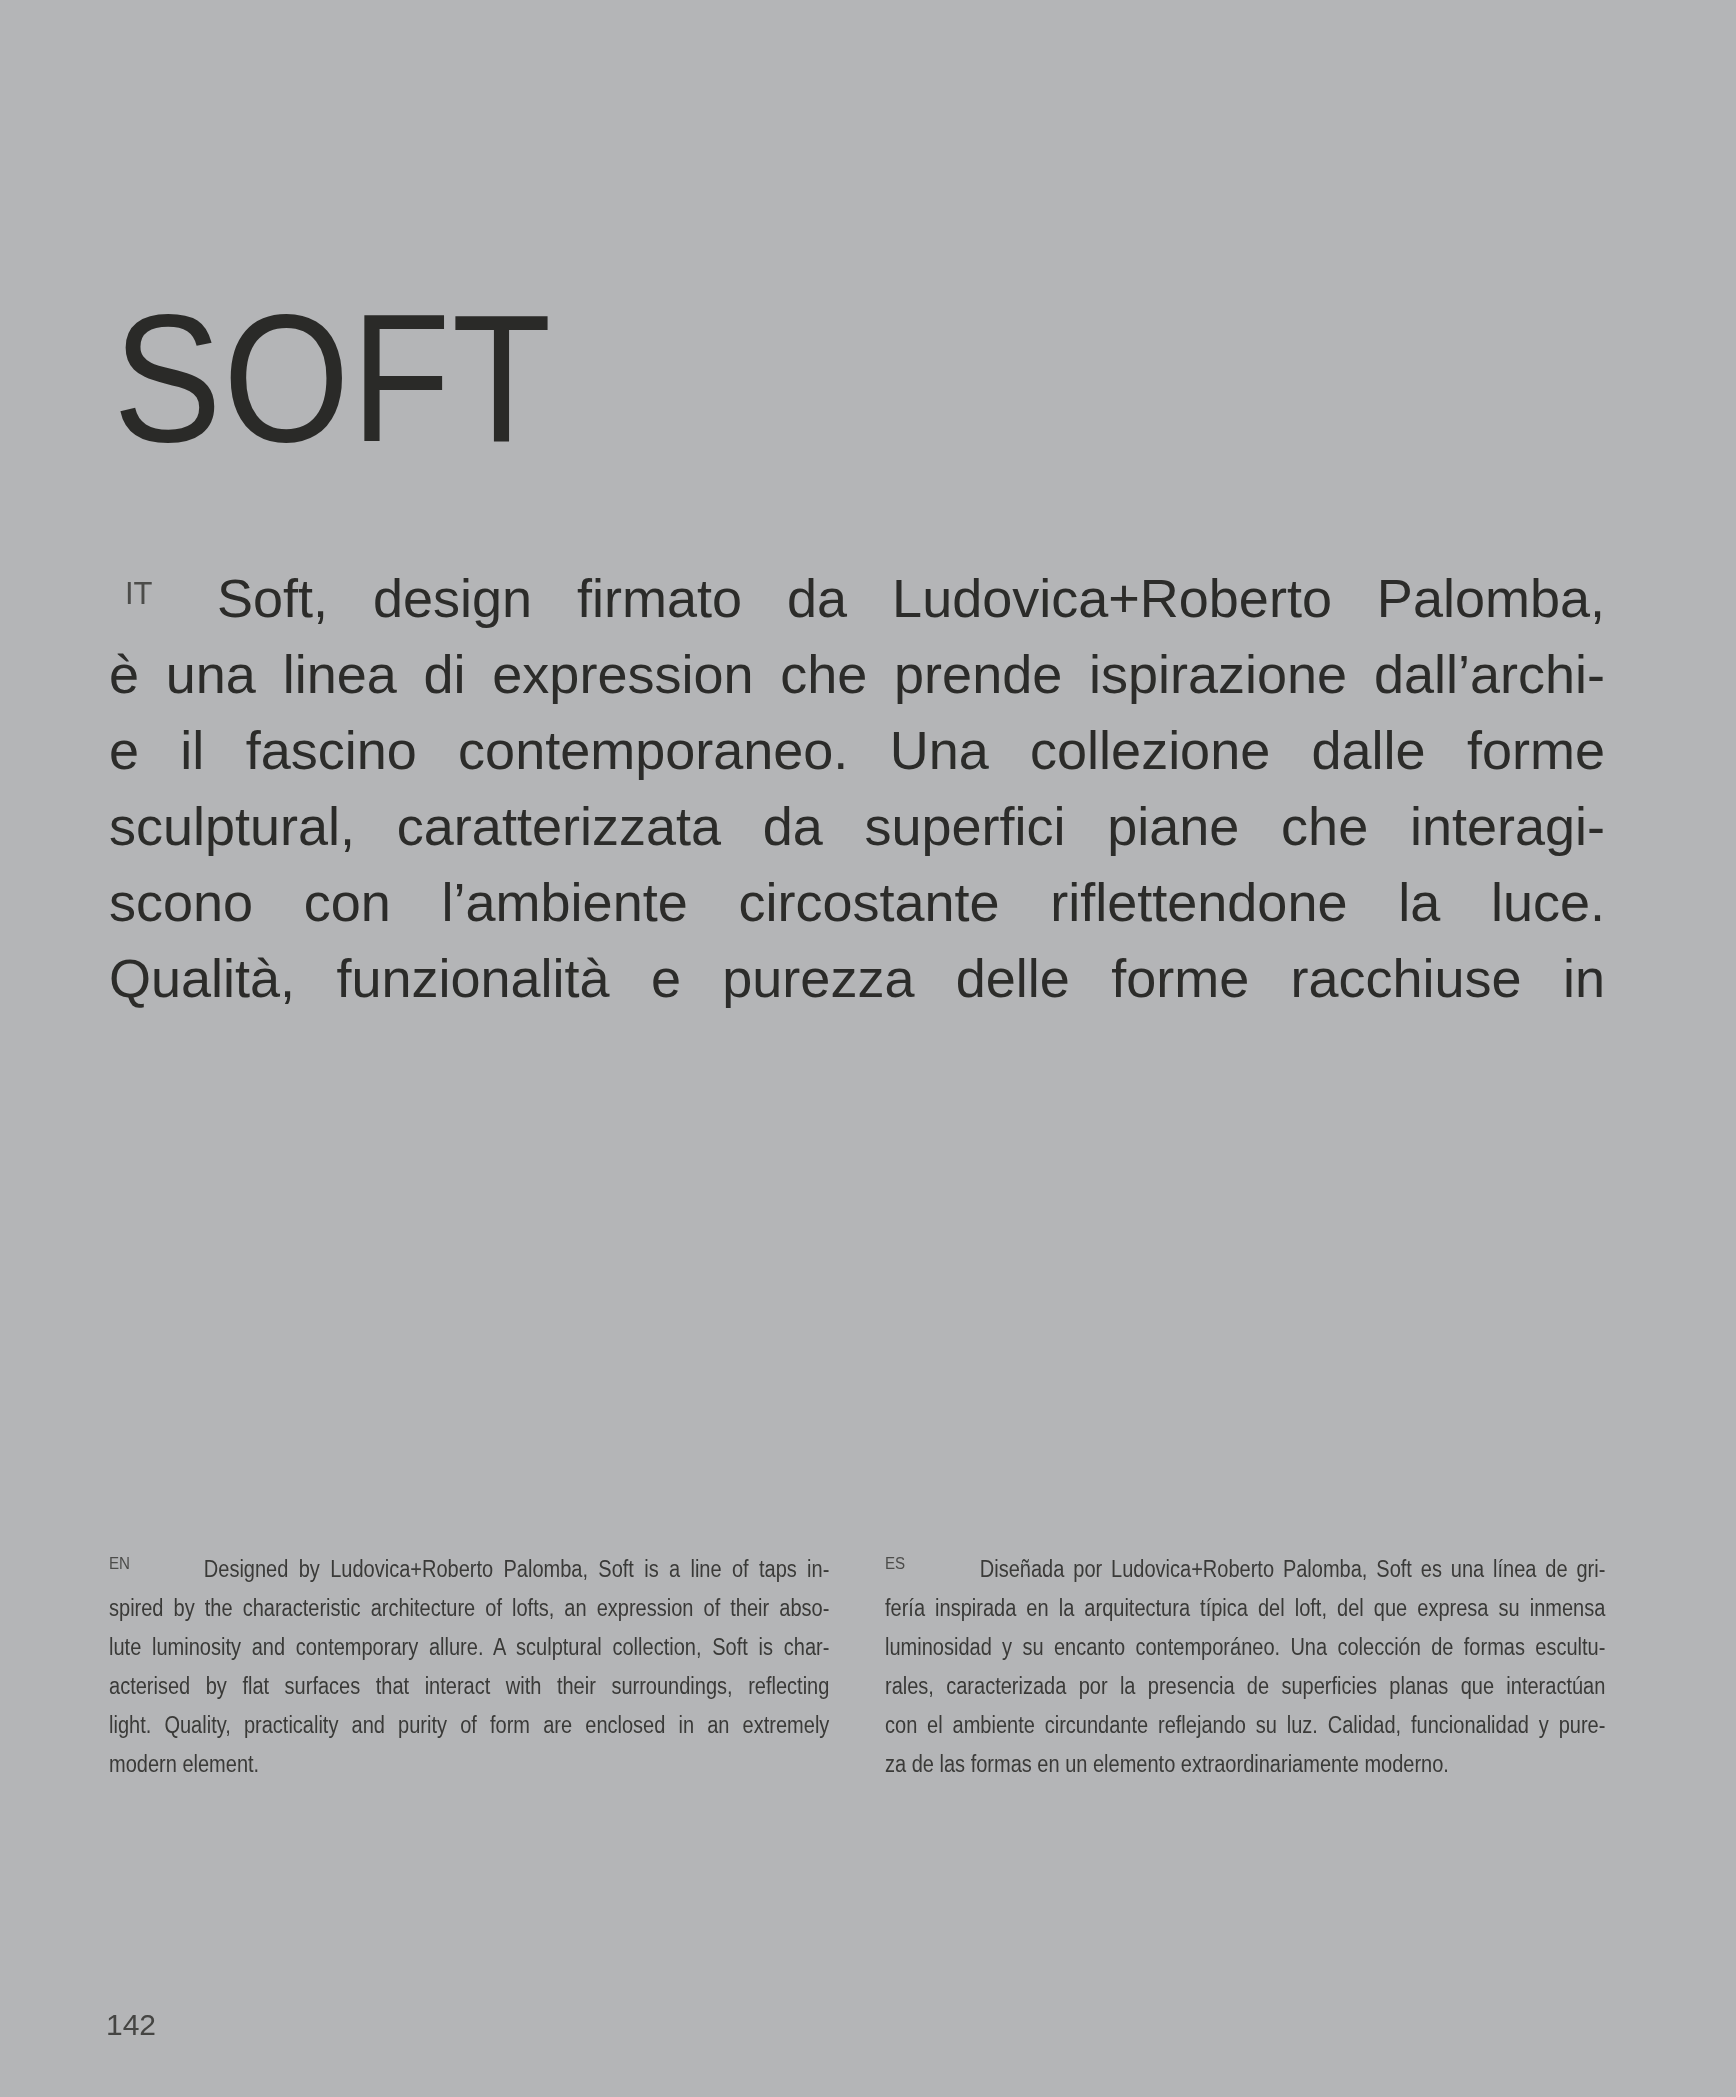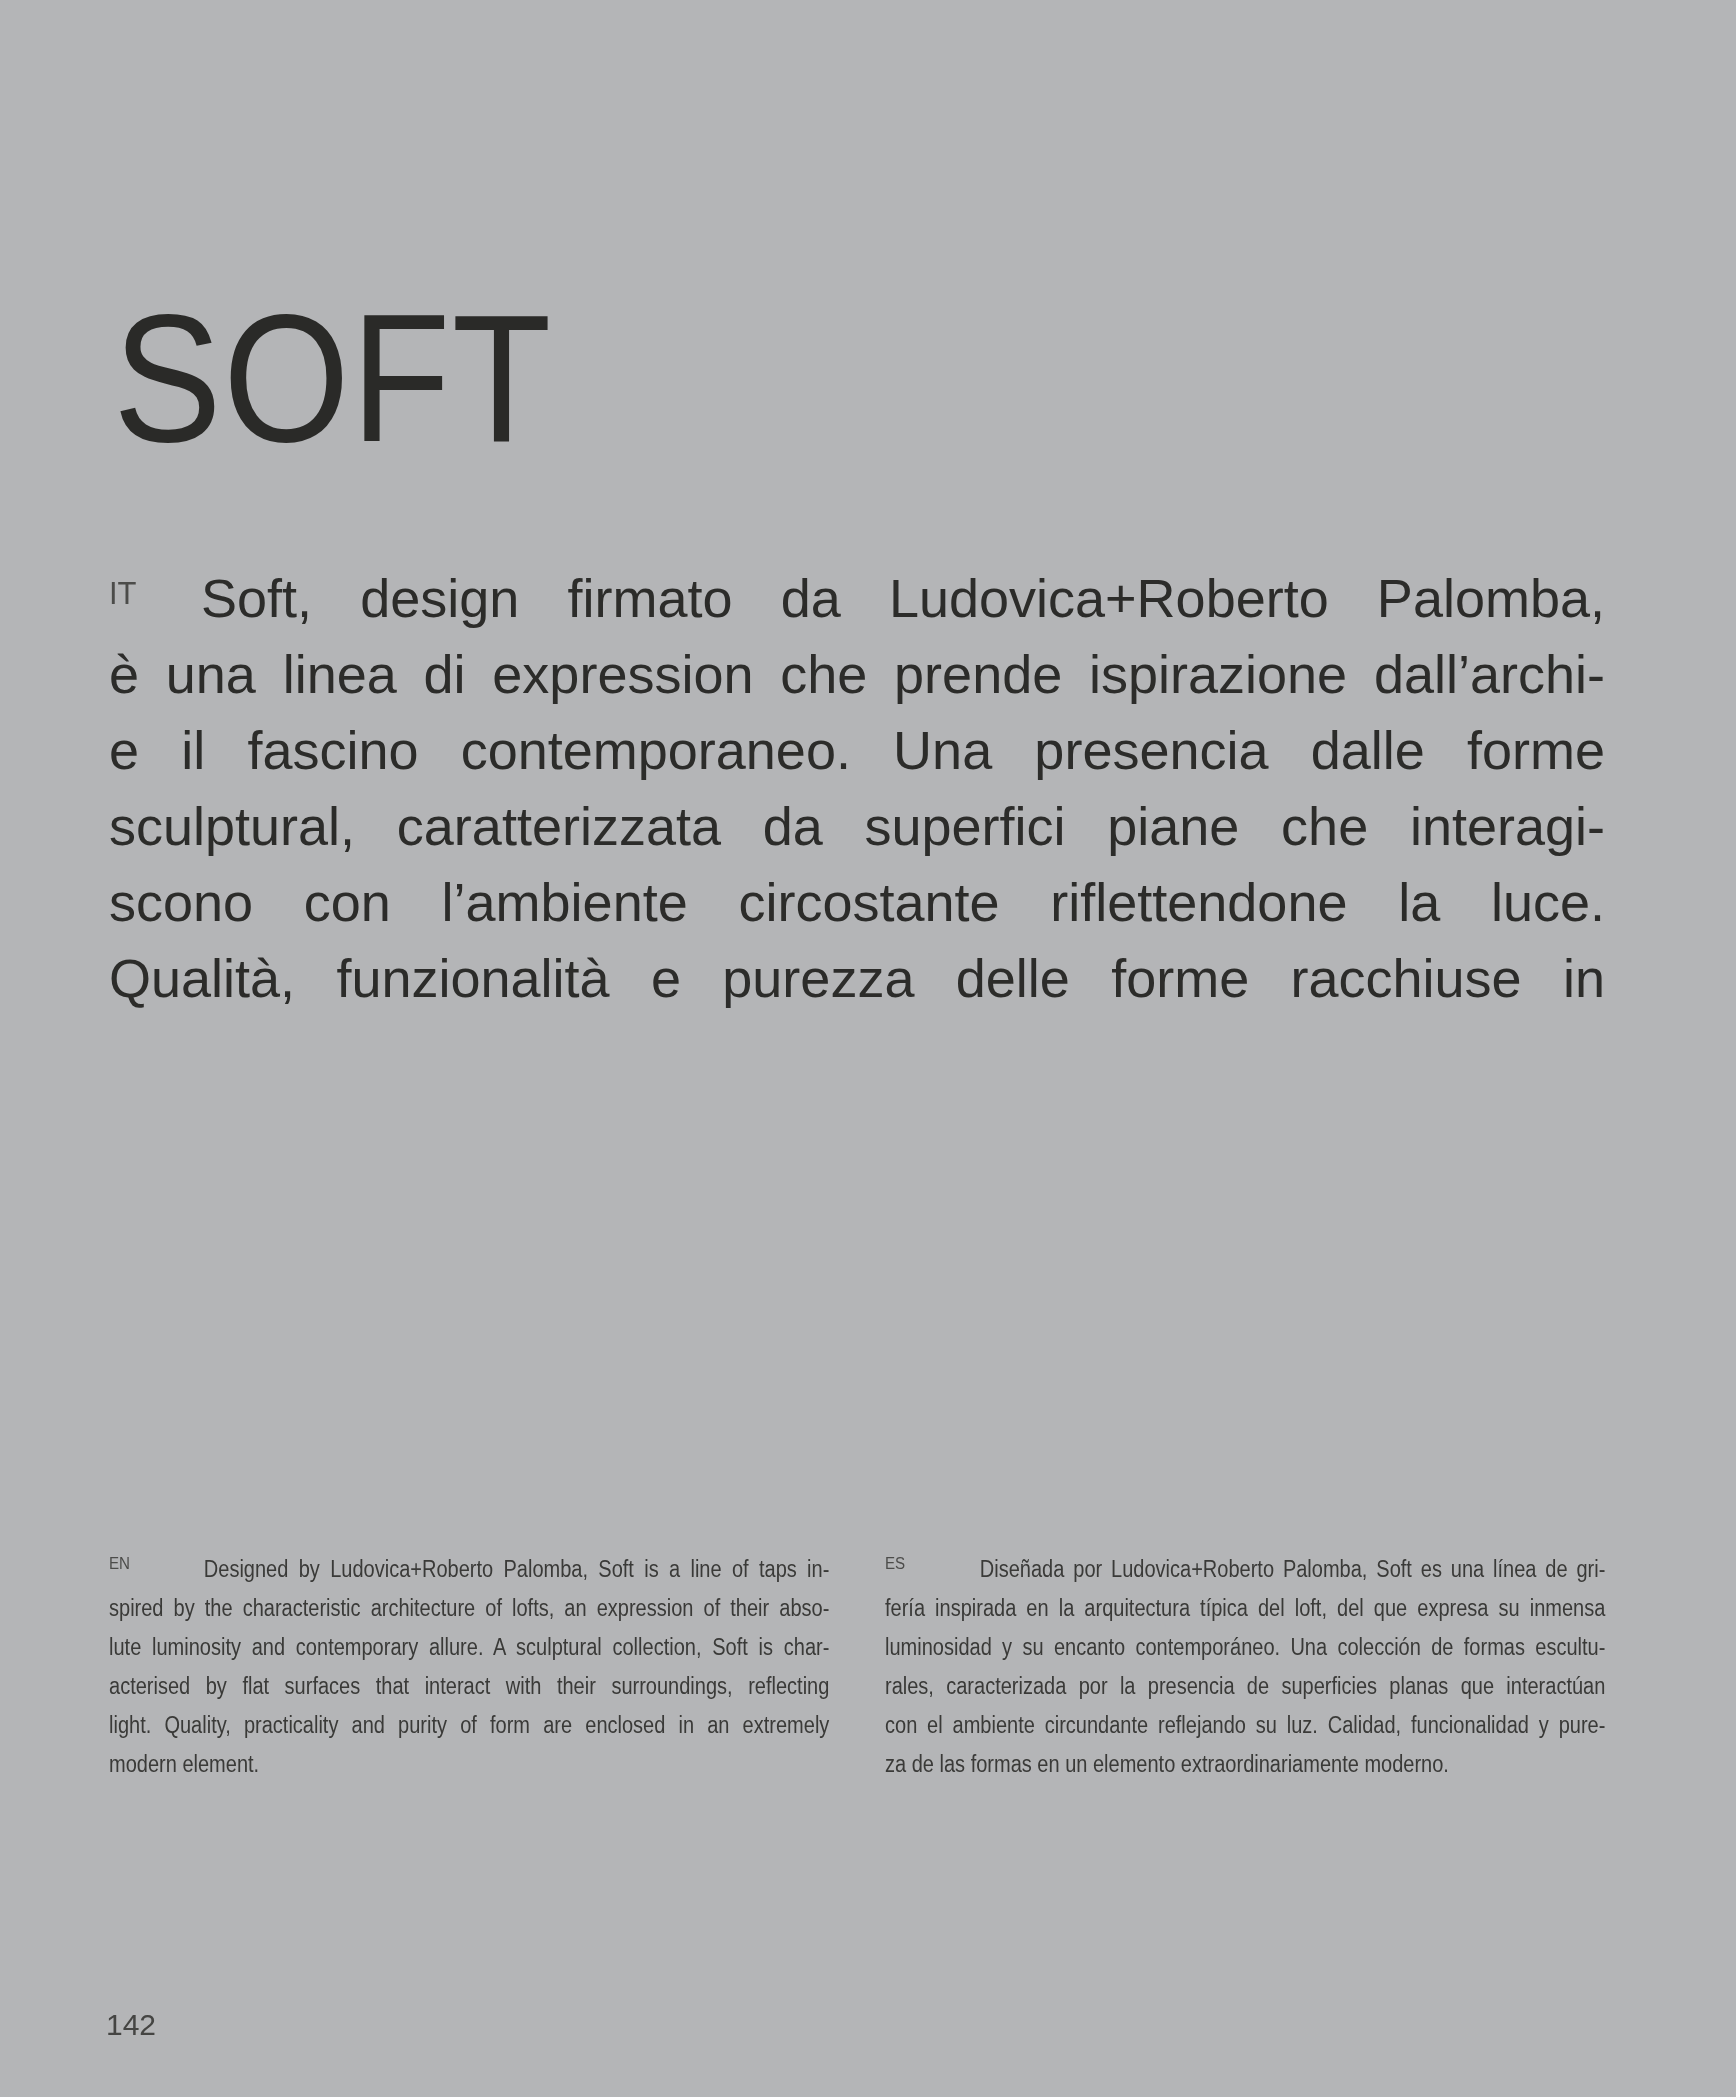--- a/index.html
+++ b/index.html
@@ -55,20 +55,21 @@
     width: 1496px;
     font-size: 54px;
     line-height: 76px;
     font-weight: 300;
     color: #2c2c2a;
   }
   #it-para .marker {
     width: 92px;
     font-size: 31px;
     vertical-align: 12.5px;
+    margin-left: 16px;
   }
 
   
   .col {
     top: 1544px;
     width: 828px;
     font-size: 23px;
     line-height: 39px;
     color: #3a3a38;
     transform: scaleX(0.87);
@@ -92,21 +93,21 @@
   }
 </style>
 </head>
 <body>
 
 <h1 class="title">SOFT</h1>
 
 <div id="it-para" class="para">
     <div class="pline"><span class="marker">IT</span><span>Soft, design firmato da Ludovica+Roberto Palomba,</span></div>
     <div class="pline"><span>è una linea di expression che prende ispirazione dall’archi-</span></div>
-    <div class="pline"><span>e il fascino contemporaneo. Una presencia dalle forme</span></div>
+    <div class="pline"><span>e il fascino contemporaneo. Una collezione dalle forme</span></div>
     <div class="pline"><span>sculptural, caratterizzata da superfici piane che interagi-</span></div>
     <div class="pline"><span>scono con l’ambiente circostante riflettendone la luce.</span></div>
     <div class="pline"><span>Qualità, funzionalità e purezza delle forme racchiuse in</span></div>
   </div>
 
 <div id="en-para" class="para col">
     <div class="pline"><span class="marker">EN</span><span>Designed by Ludovica+Roberto Palomba, Soft is a line of taps in-</span></div>
     <div class="pline"><span>spired by the characteristic architecture of lofts, an expression of their abso-</span></div>
     <div class="pline"><span>lute luminosity and contemporary allure. A sculptural collection, Soft is char-</span></div>
     <div class="pline"><span>acterised by flat surfaces that interact with their surroundings, reflecting</span></div>

